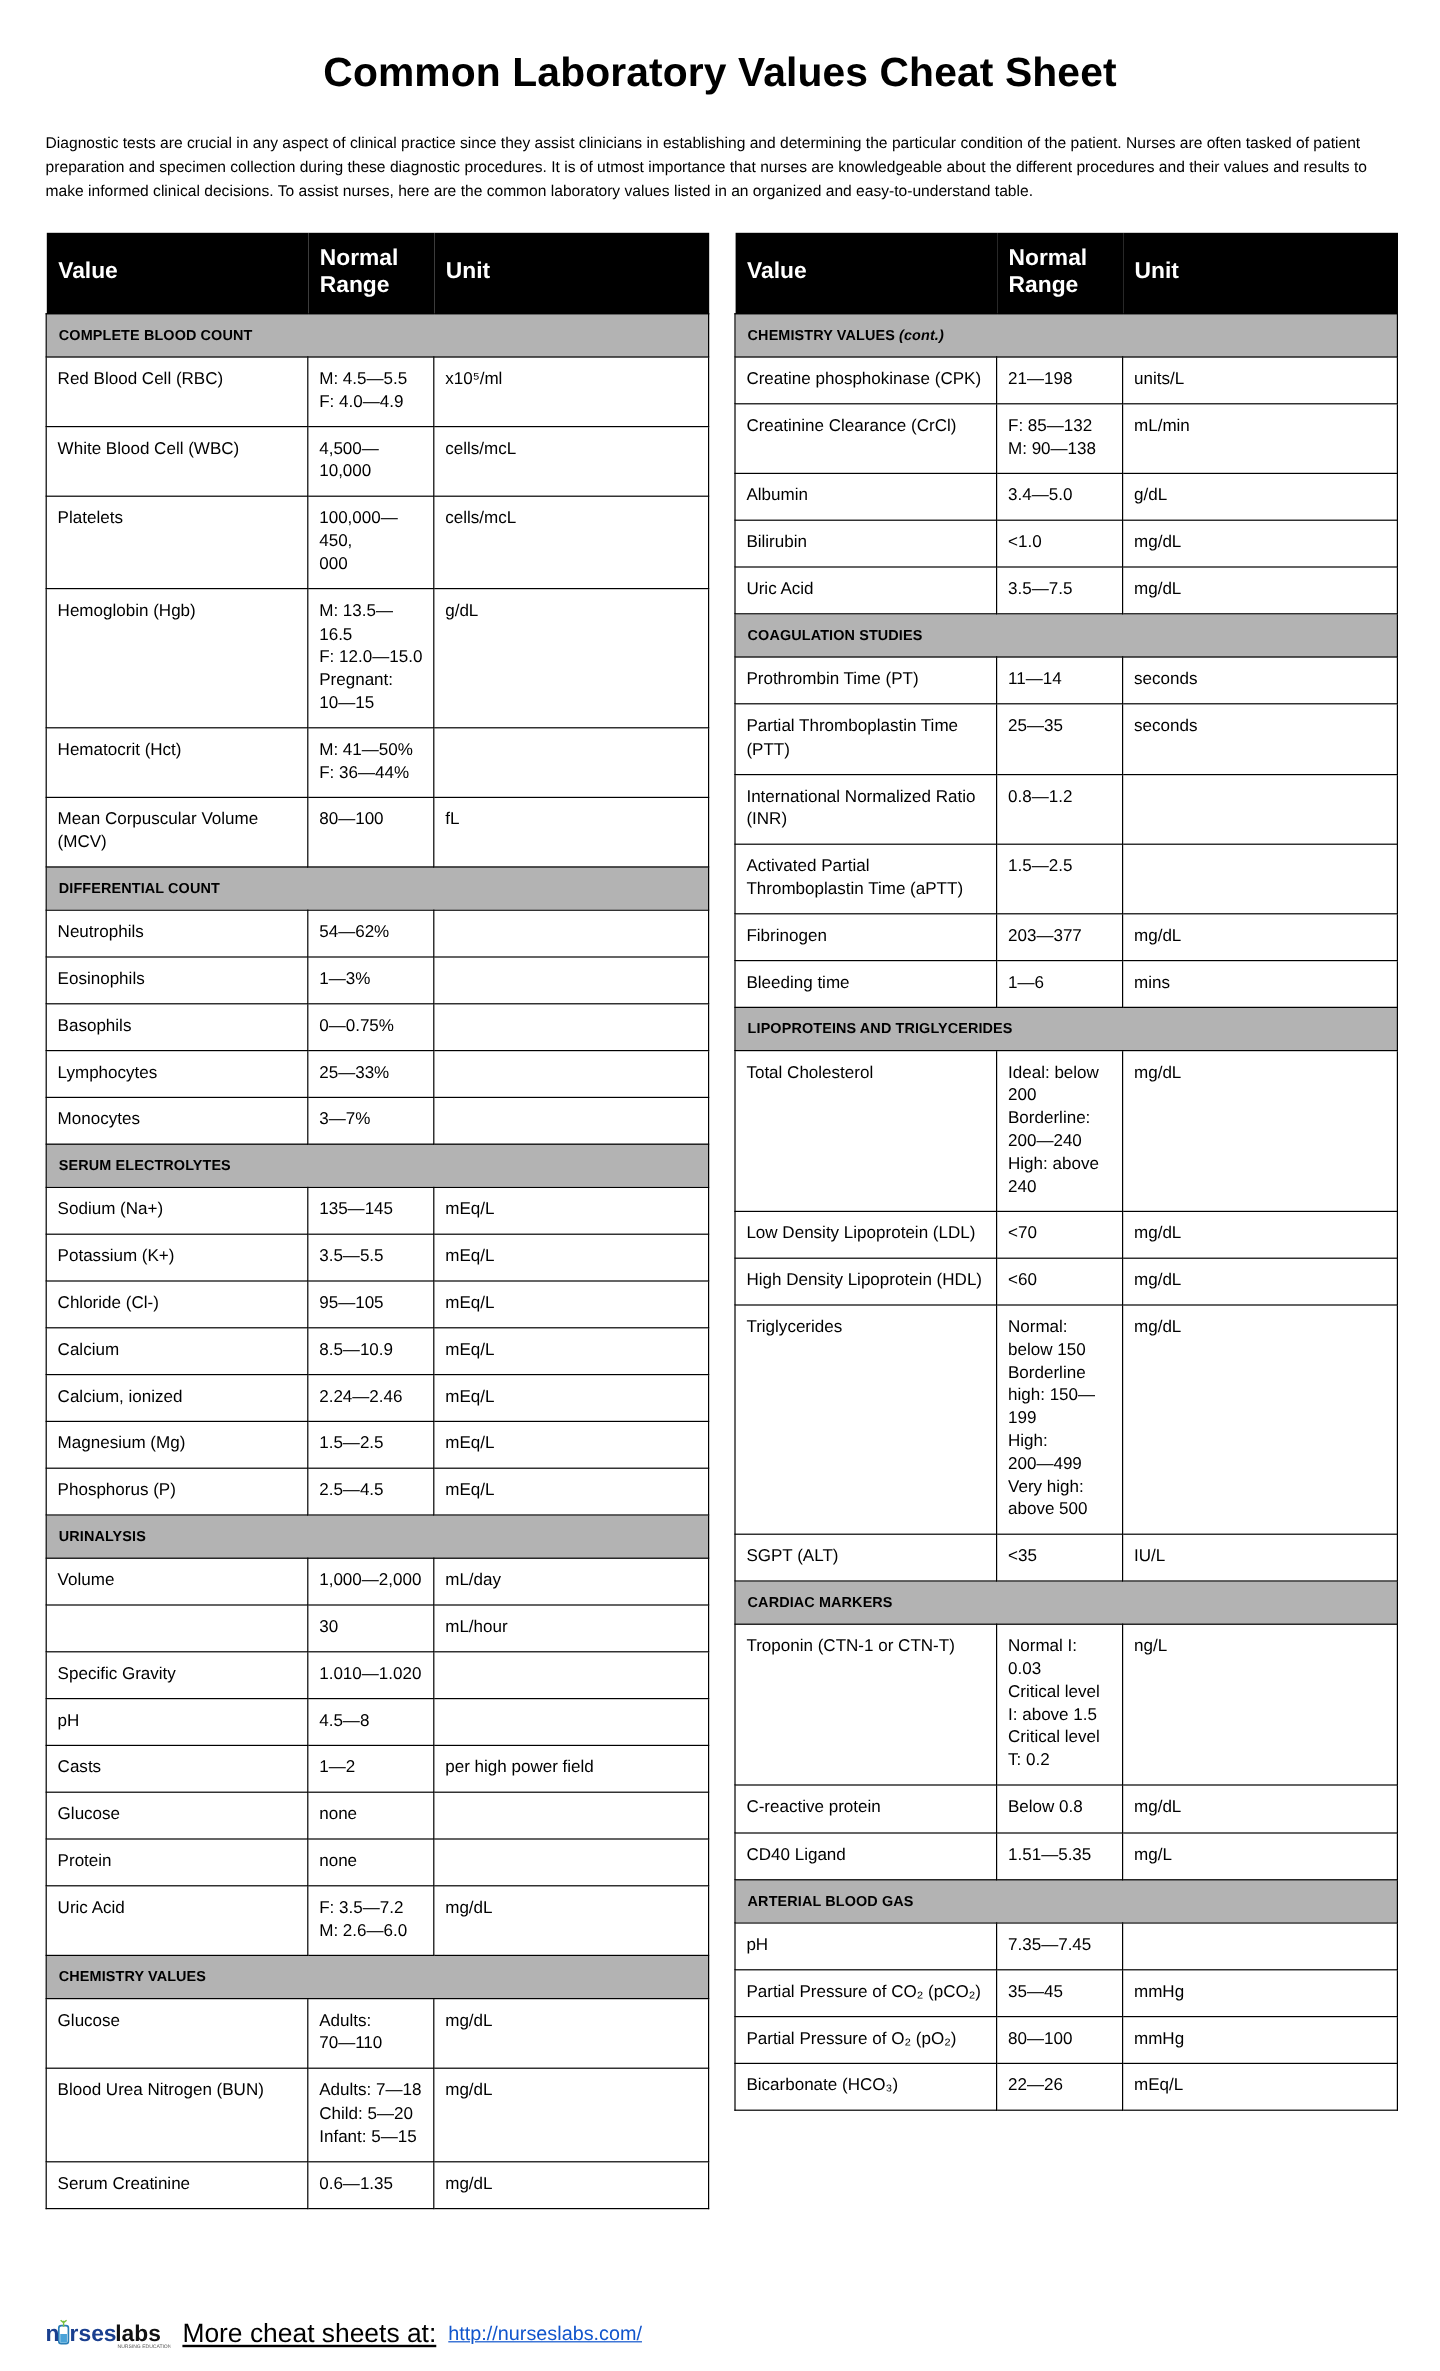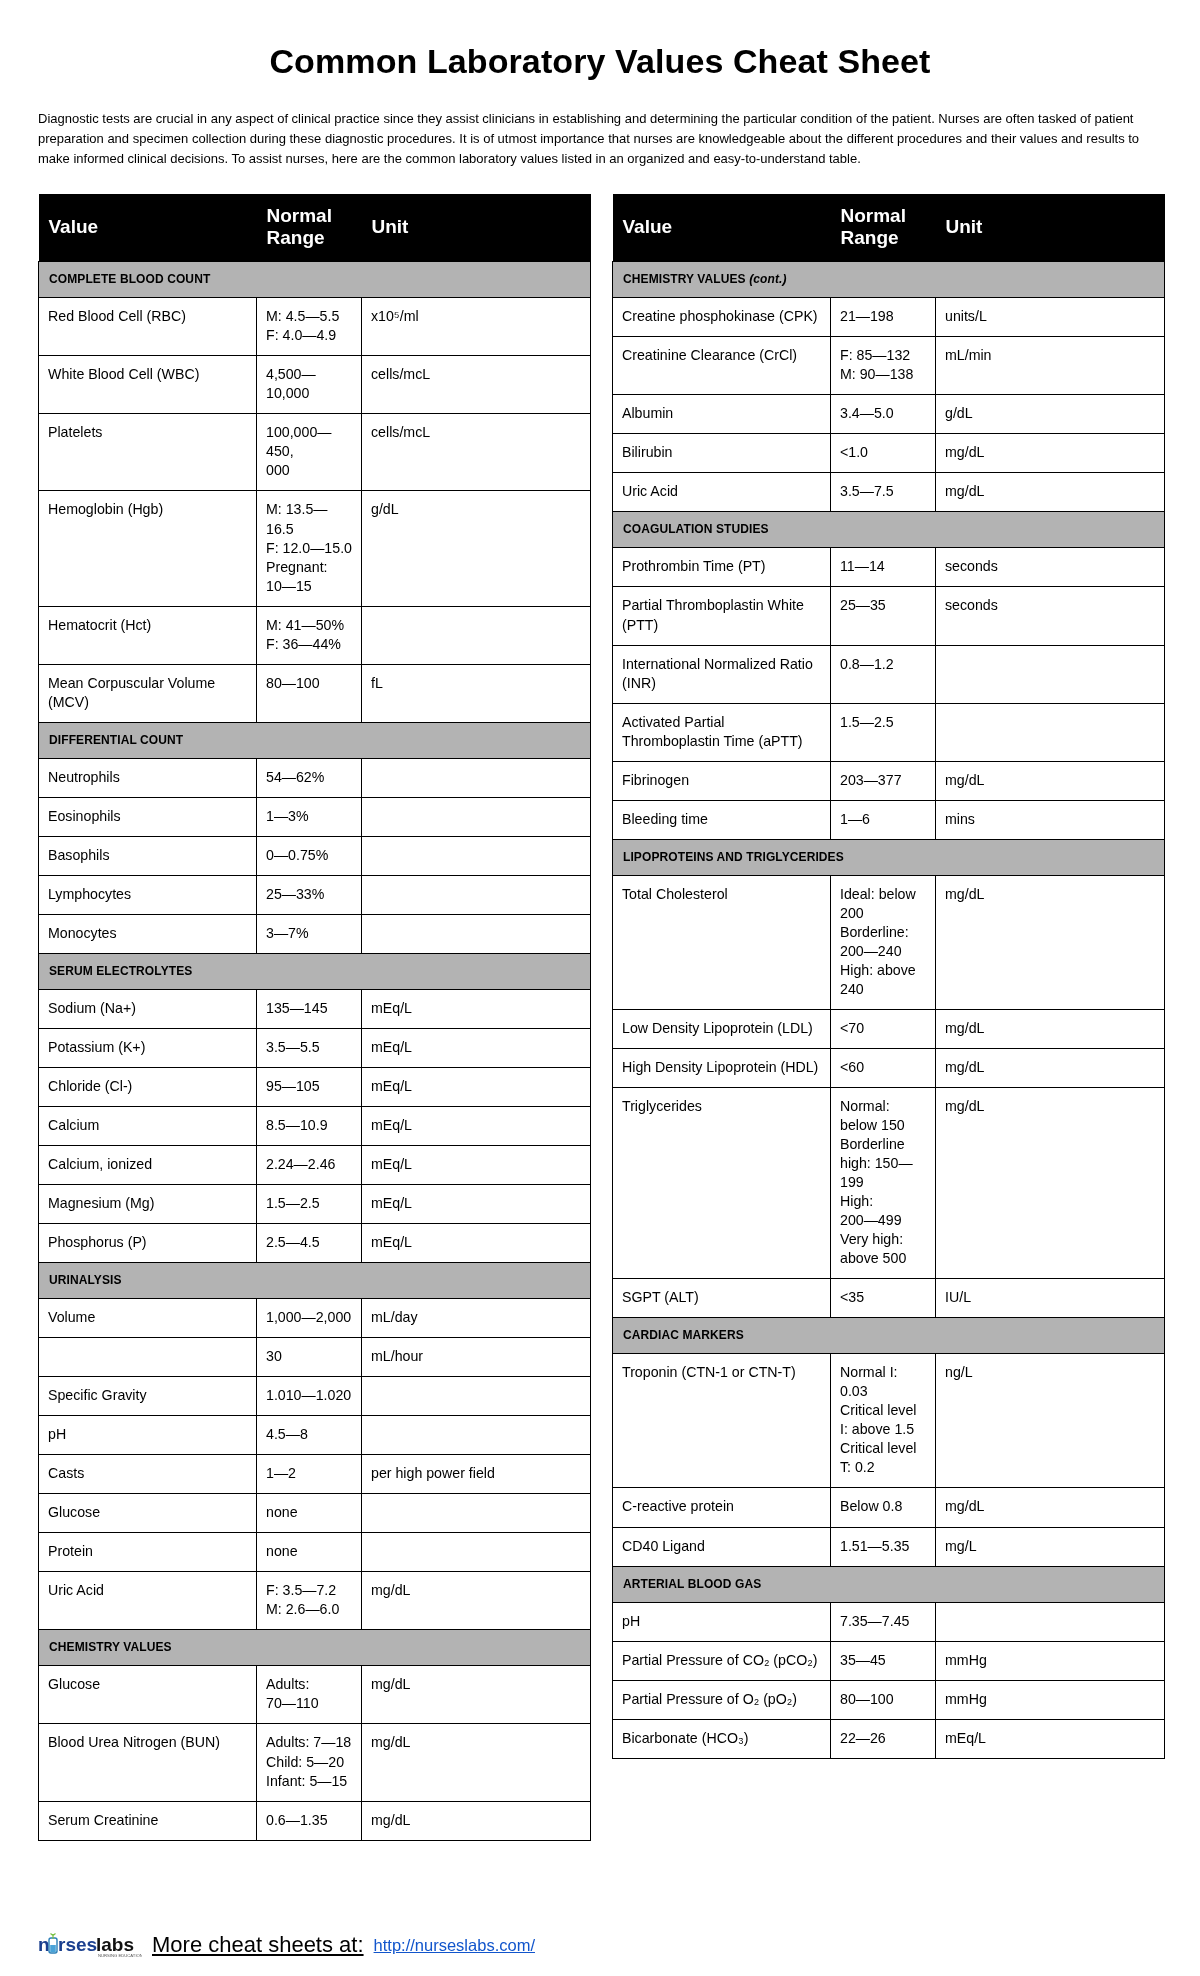--- a/index.html
+++ b/index.html
@@ -337,21 +337,21 @@
             </tr>
             <tr class="section-row">
               <td colspan="3">COAGULATION STUDIES</td>
             </tr>
             <tr class="data-row">
               <td>Prothrombin Time (PT)</td>
               <td>11—14</td>
               <td>seconds</td>
             </tr>
             <tr class="data-row">
-              <td>Partial Thromboplastin White (PTT)</td>
+              <td>Partial Thromboplastin Time (PTT)</td>
               <td>25—35</td>
               <td>seconds</td>
             </tr>
             <tr class="data-row">
               <td>International Normalized Ratio (INR)</td>
               <td>0.8—1.2</td>
               <td class="cell-blank"></td>
             </tr>
             <tr class="data-row">
               <td>Activated Partial Thromboplastin Time (aPTT)</td>

